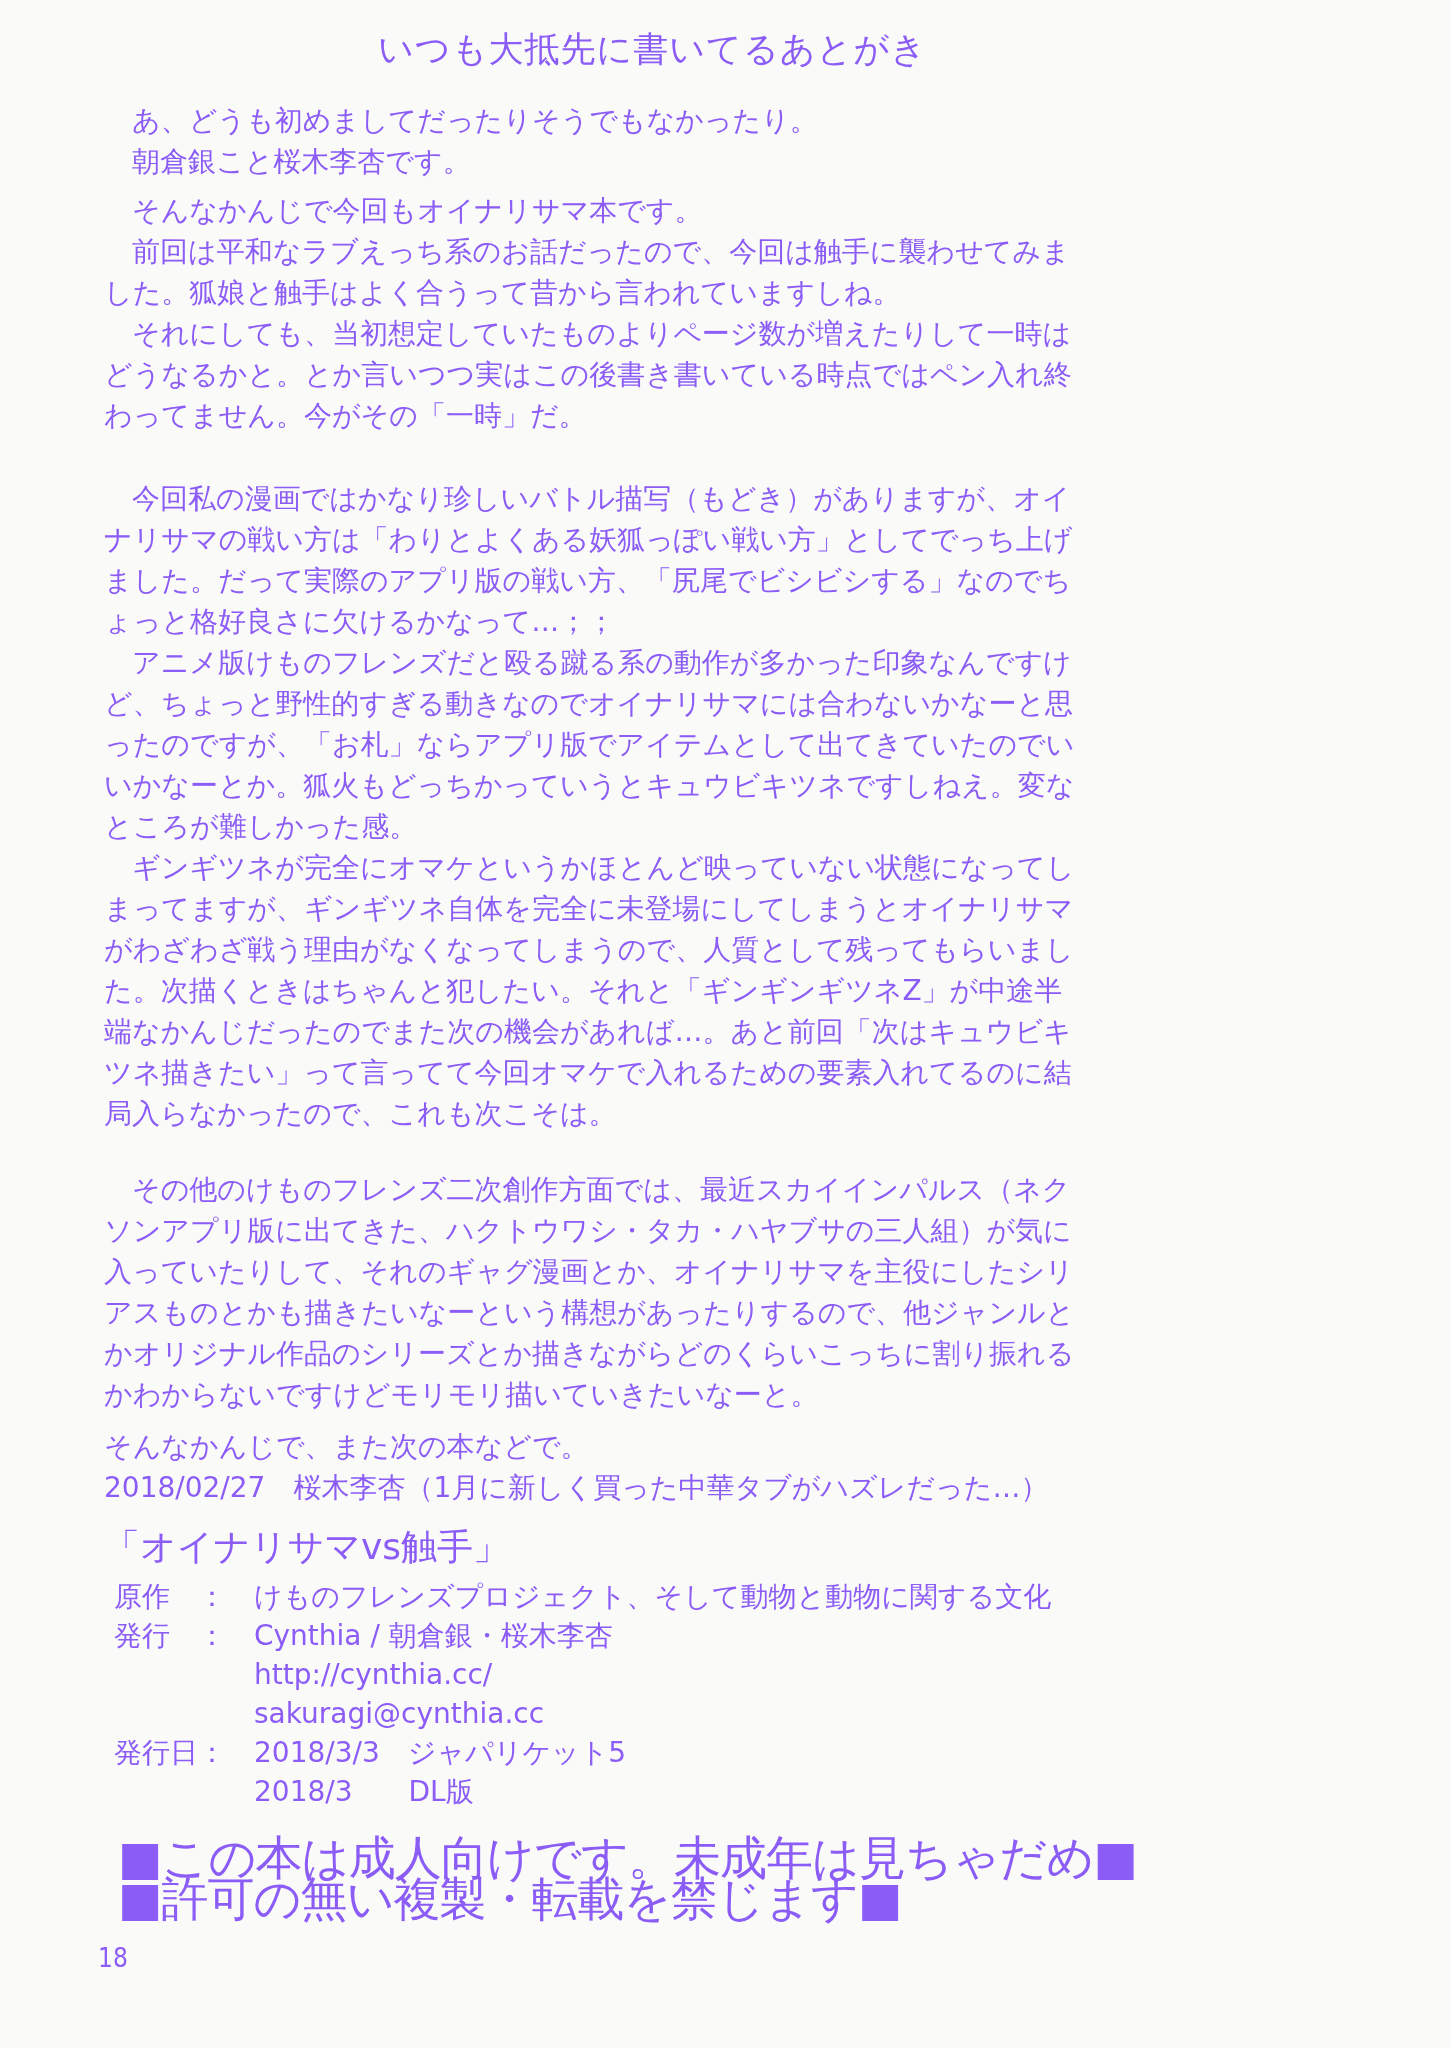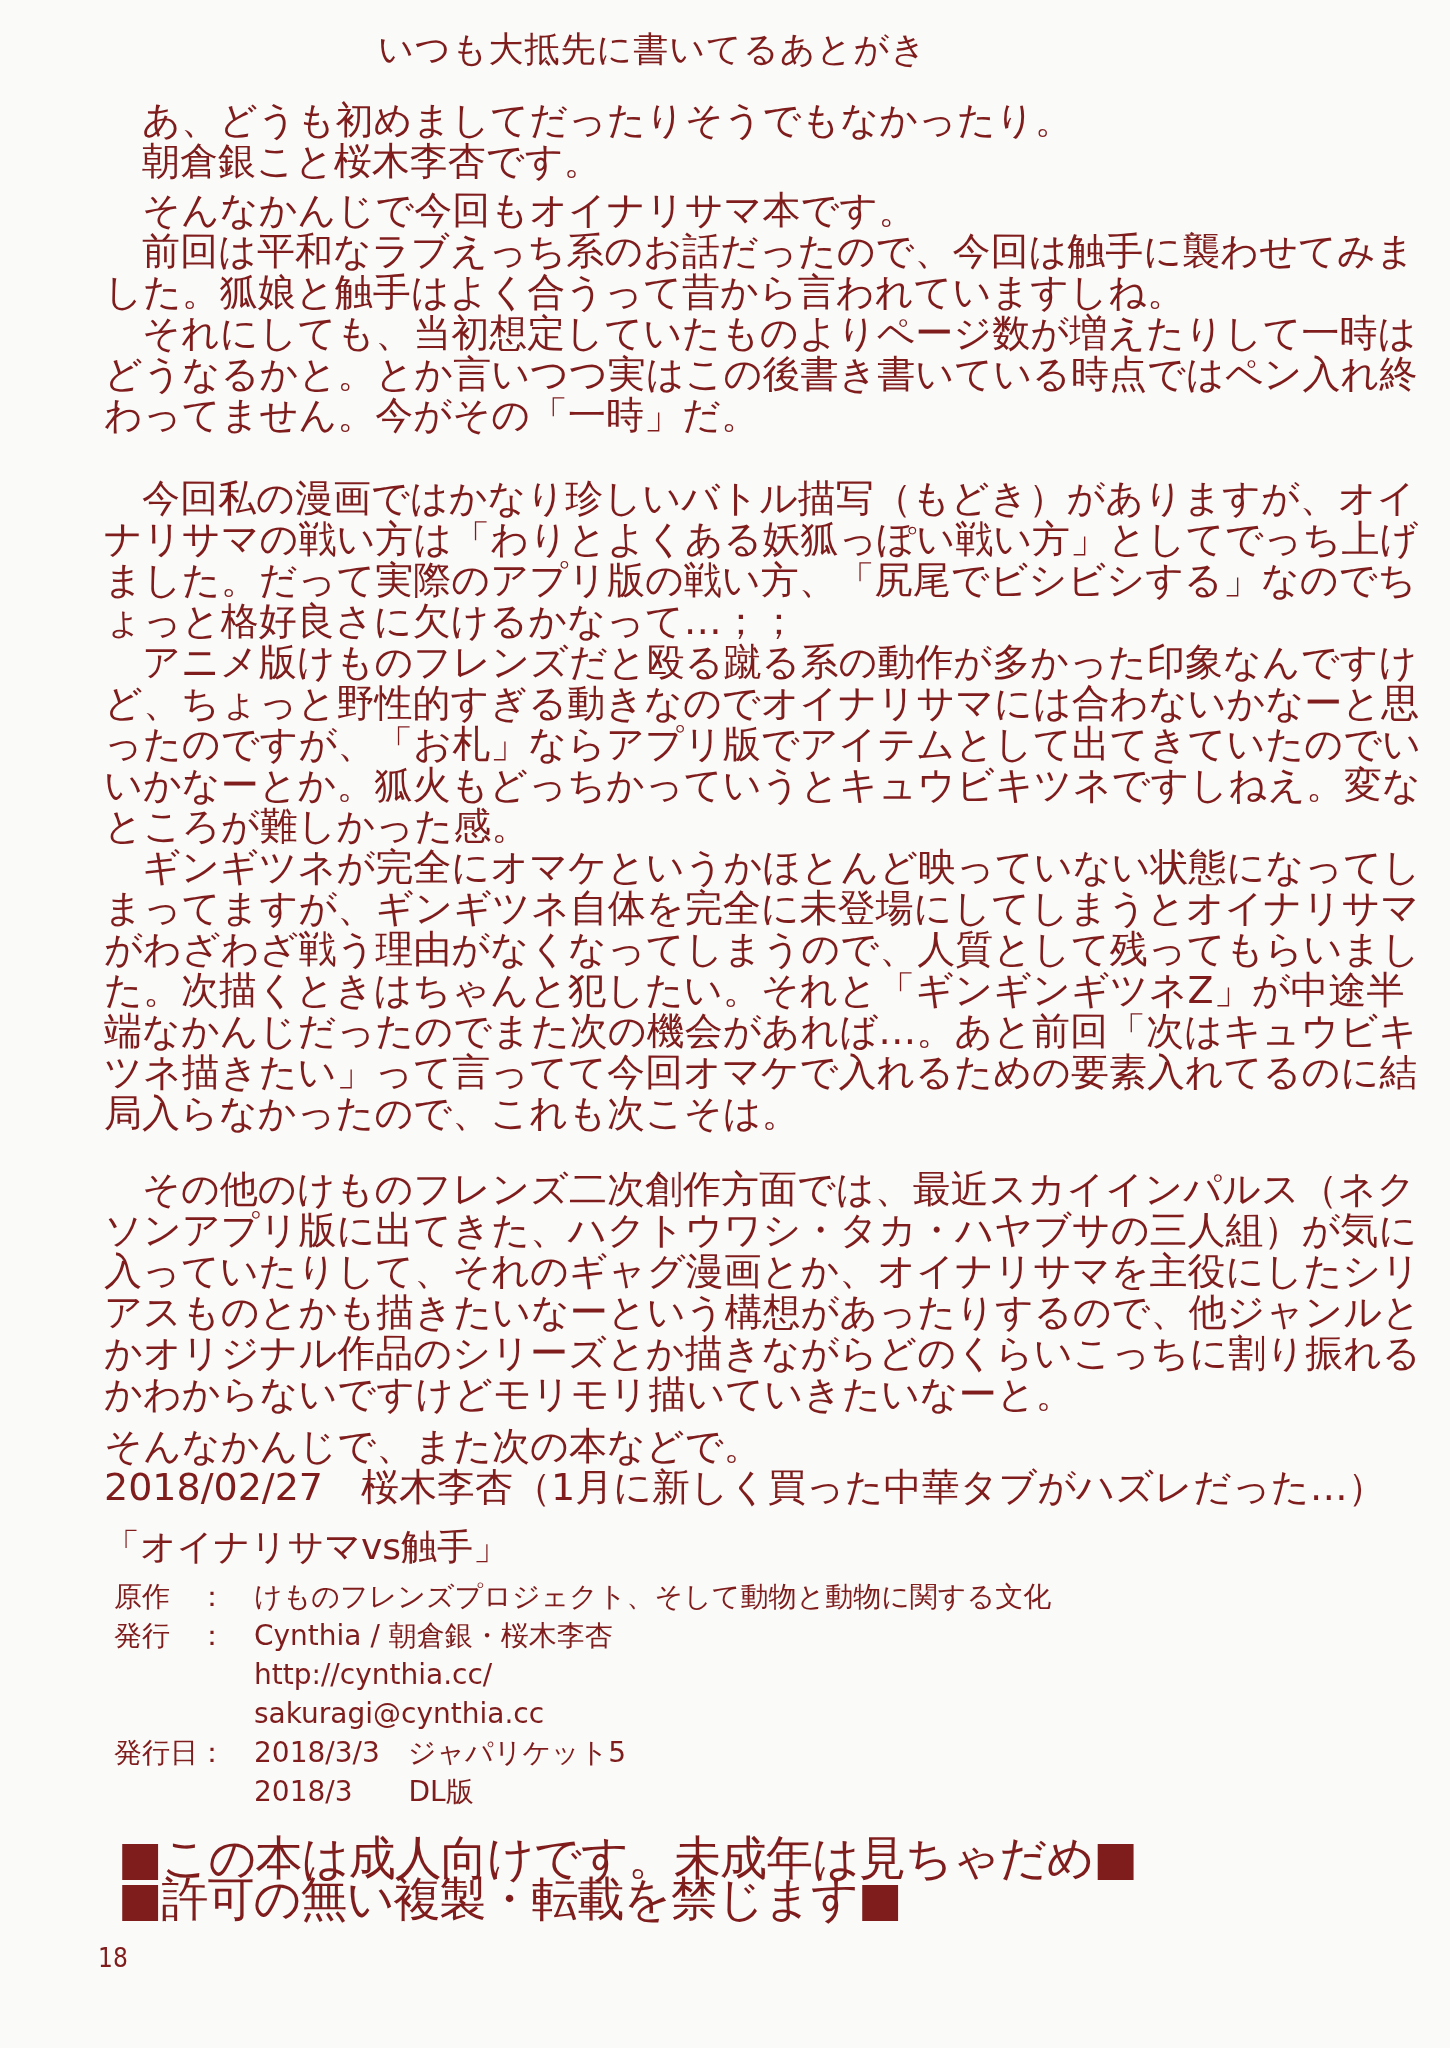--- a/index.html
+++ b/index.html
@@ -6,35 +6,35 @@
   body {
     background: #e8e8e8;
     font-family: "DejaVu Sans", "Liberation Sans", sans-serif;
   }
   .page {
     position: relative;
     width: 1450px;
     height: 2048px;
     margin: 0 auto;
     background: #fafaf9;
-    color: #7f1d1d;
+    color: #8b5cf6;
     overflow: hidden;
   }
   .content {
     padding: 28px 40px 0 104px;
   }
   .afterword-title {
     margin-left: 274px;
     font-size: 35px;
     line-height: 42px;
     white-space: pre;
     letter-spacing: 1px;
   }
   .block {
-    font-size: 38px;
+    font-size: 28px;
     line-height: 41px;
     white-space: pre;
   }
   .block-a { margin-top: 30px; }
   .block-b { margin-top: 8px; }
   .block-c { margin-top: 42px; }
   .block-d { }
   .block-e { margin-top: 35px; }
   .closing { margin-top: 11px; }
   .book-title {

